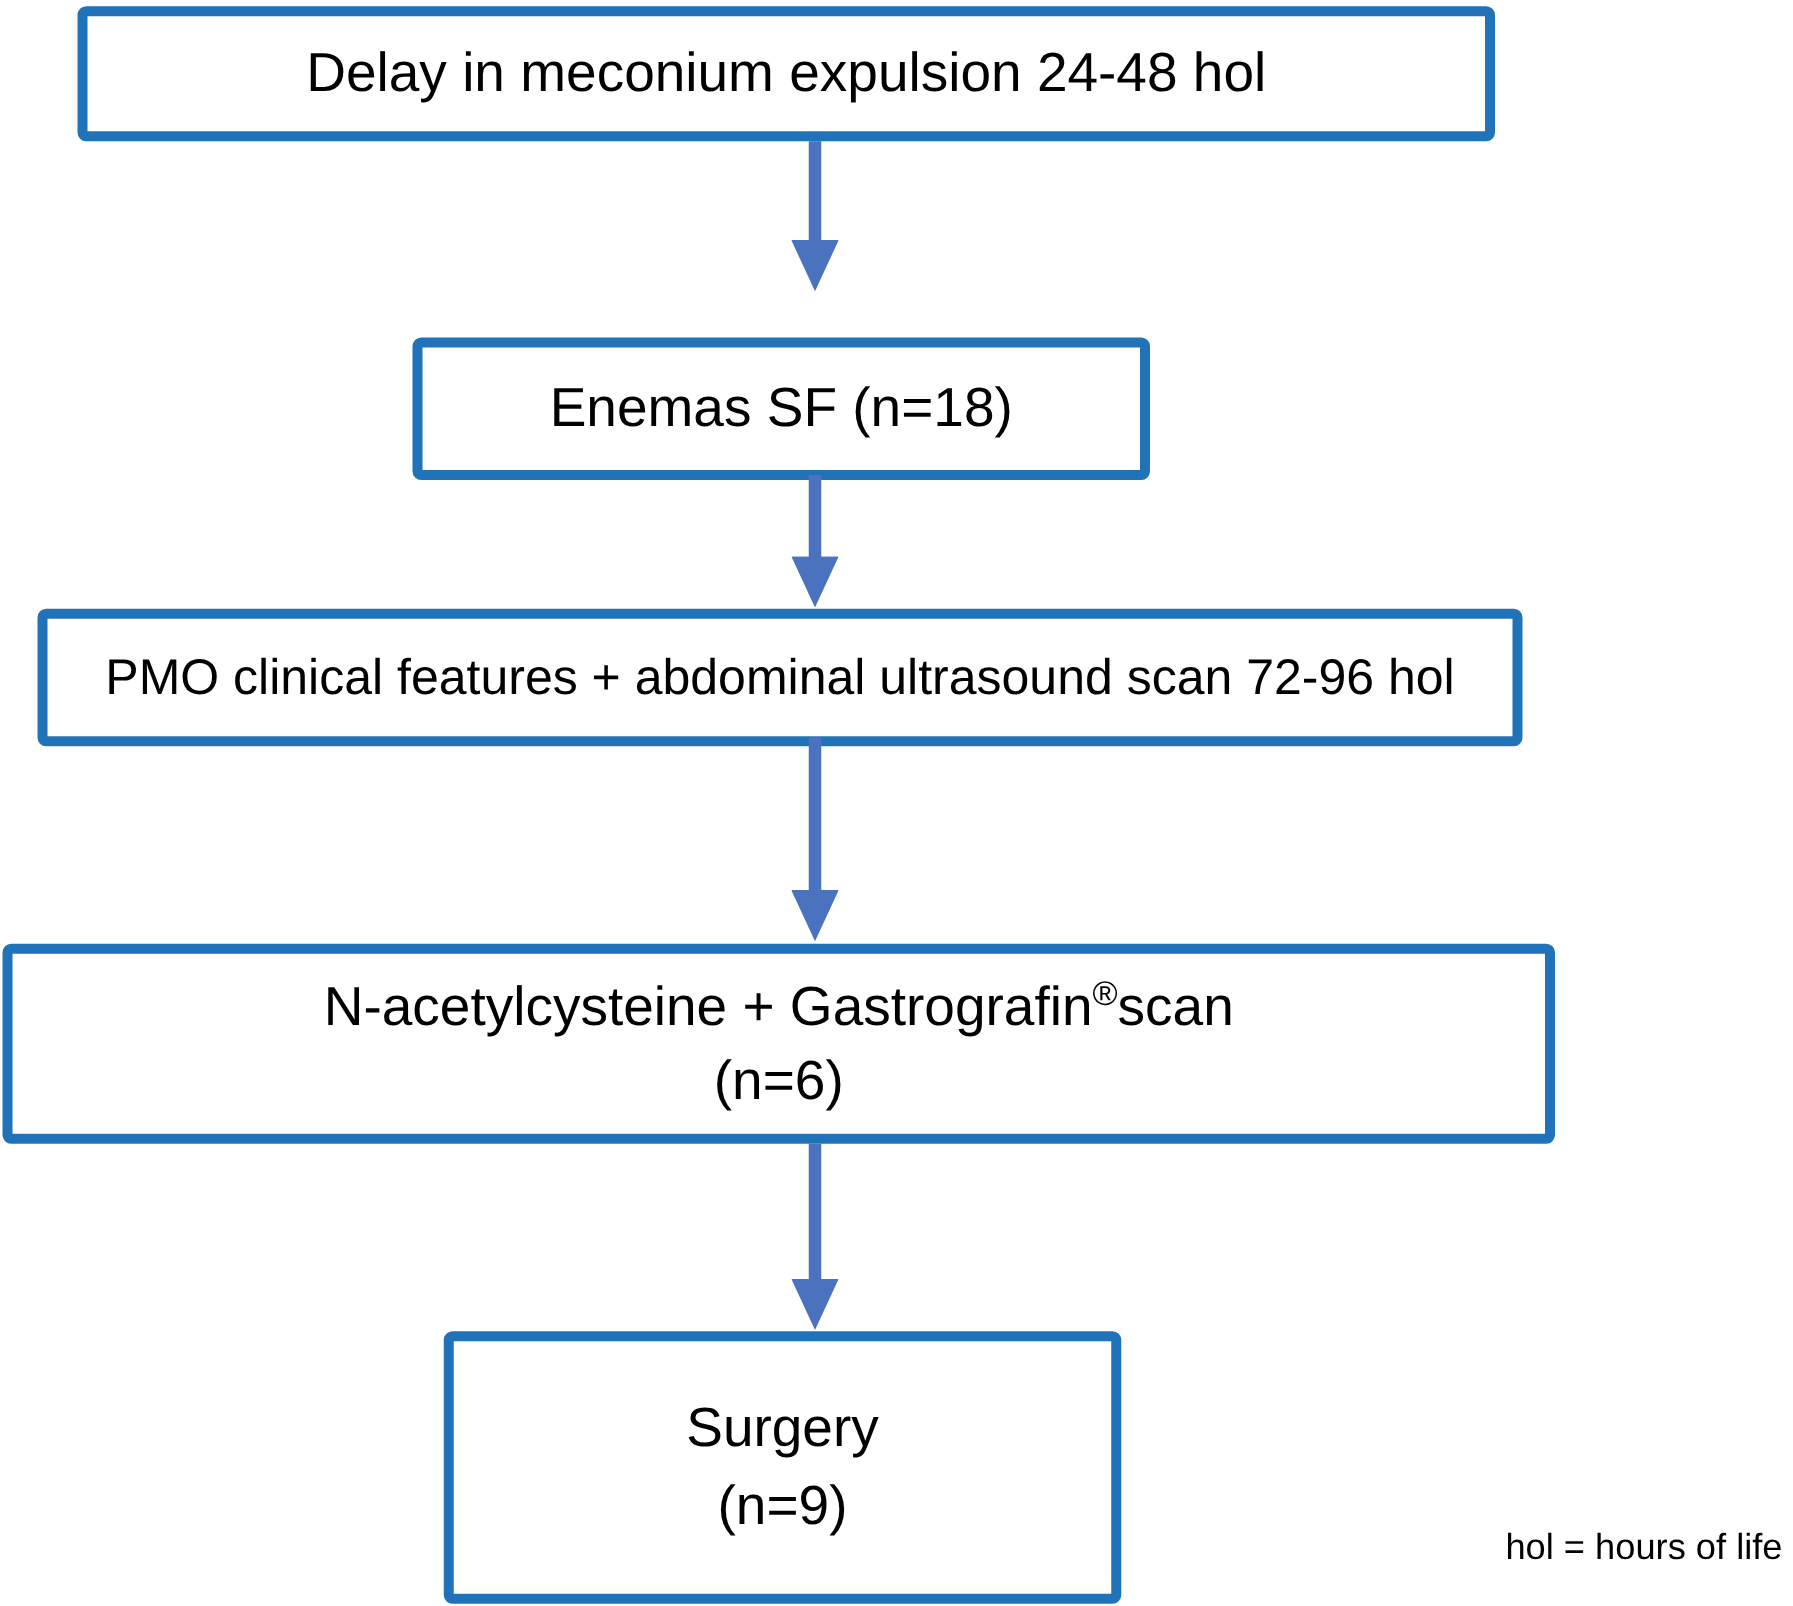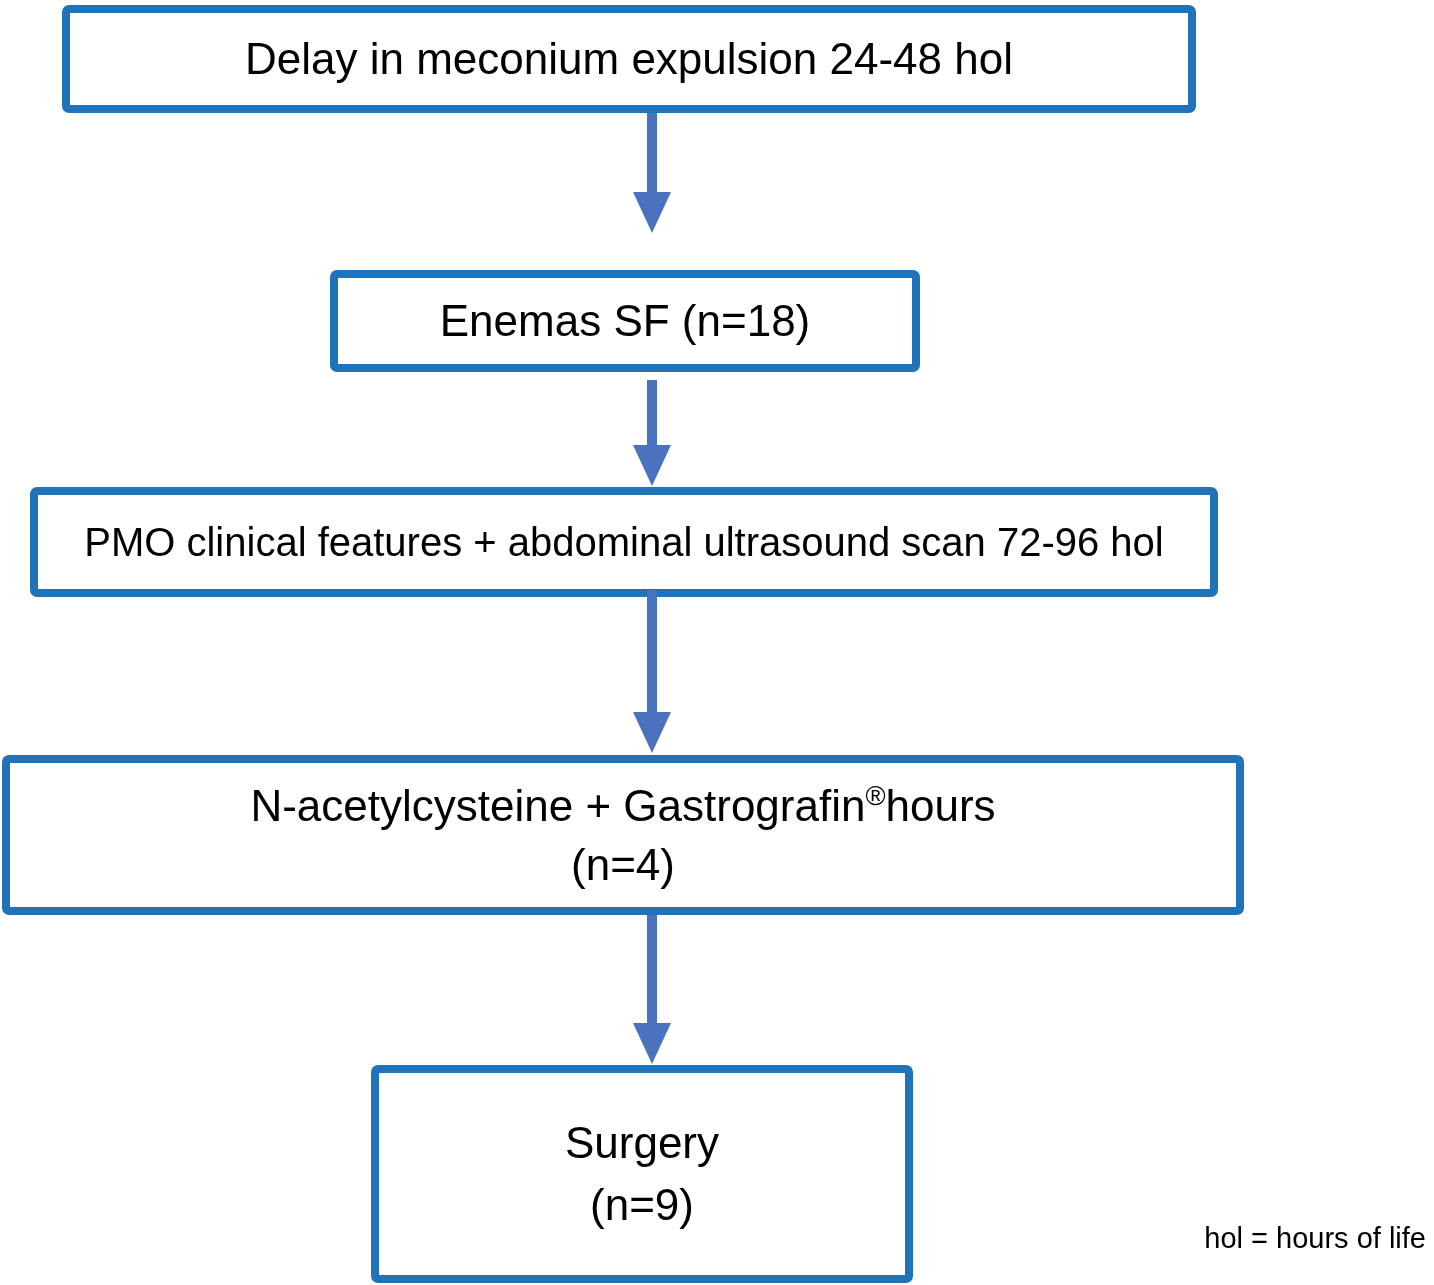--- a/index.html
+++ b/index.html
@@ -29,24 +29,24 @@
     display: flex;
     flex-direction: column;
     align-items: center;
     justify-content: center;
     text-align: center;
     font-size: 44px;
     line-height: 1.4;
     color: var(--text);
   }
   .box1 { left: 62px;  top: 5px;    width: 1134px; height: 108px; }
-  .box2 { left: 330px; top: 270px;  width: 590px;  height: 102px; }
+  .box2 { left: 330px; top: 270px;  width: 590px;  height: 114px; }
   .box3 { left: 30px;  top: 487px;  width: 1188px; height: 110px; font-size: 40px; white-space: nowrap; }
   .box4 { left: 2px;   top: 755px;  width: 1242px; height: 160px; line-height: 1.35; }
-  .box5 { left: 355px; top: 1065px; width: 542px;  height: 218px; line-height: 1.42; margin-left: 16px; }
+  .box5 { left: 355px; top: 1065px; width: 542px;  height: 218px; line-height: 1.42; }
   sup.reg {
     font-size: 0.62em;
     vertical-align: super;
     line-height: 0;
   }
   .arrow-stem {
     position: absolute;
     left: 647px;
     width: 10px;
     background: var(--arrow);
@@ -97,22 +97,22 @@
   <div class="arrow-head a2h"></div>
 
   <div class="flow-box box3">
     <span>PMO clinical features + abdominal ultrasound scan 72-96 hol</span>
   </div>
 
   <div class="arrow-stem a3s"></div>
   <div class="arrow-head a3h"></div>
 
   <div class="flow-box box4">
-    <span><span>N-acetylcysteine + Gastrografin</span><sup class="reg">®</sup><span>hours</span></span>
-    <span>(n=4)</span>
+    <span><span>N-acetylcysteine + Gastrografin</span><sup class="reg">®</sup><span>scan</span></span>
+    <span>(n=6)</span>
   </div>
 
   <div class="arrow-stem a4s"></div>
   <div class="arrow-head a4h"></div>
 
   <div class="flow-box box5">
     <span>Surgery</span>
     <span>(n=9)</span>
   </div>
 

